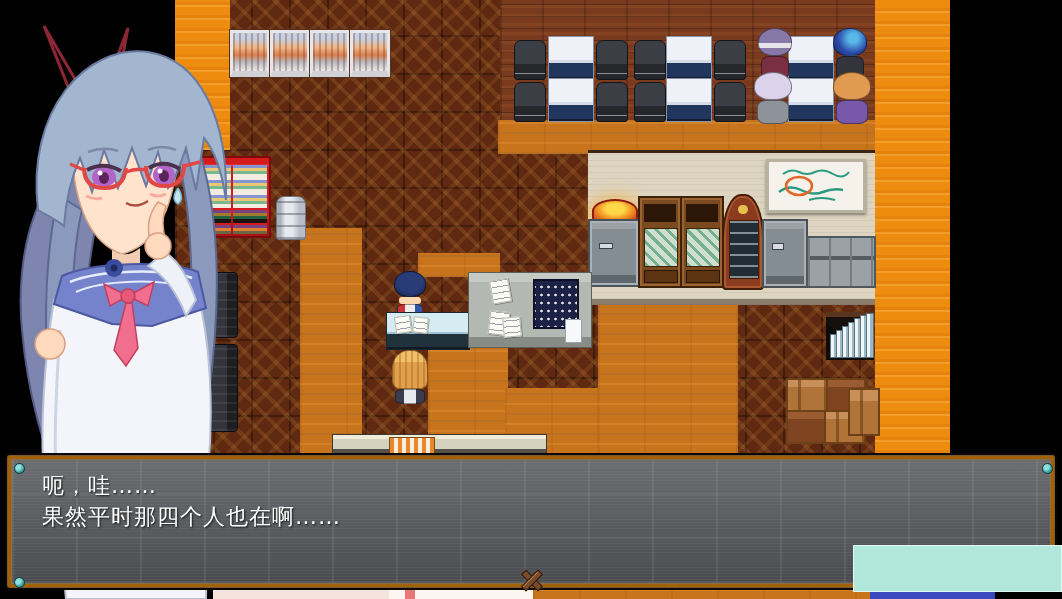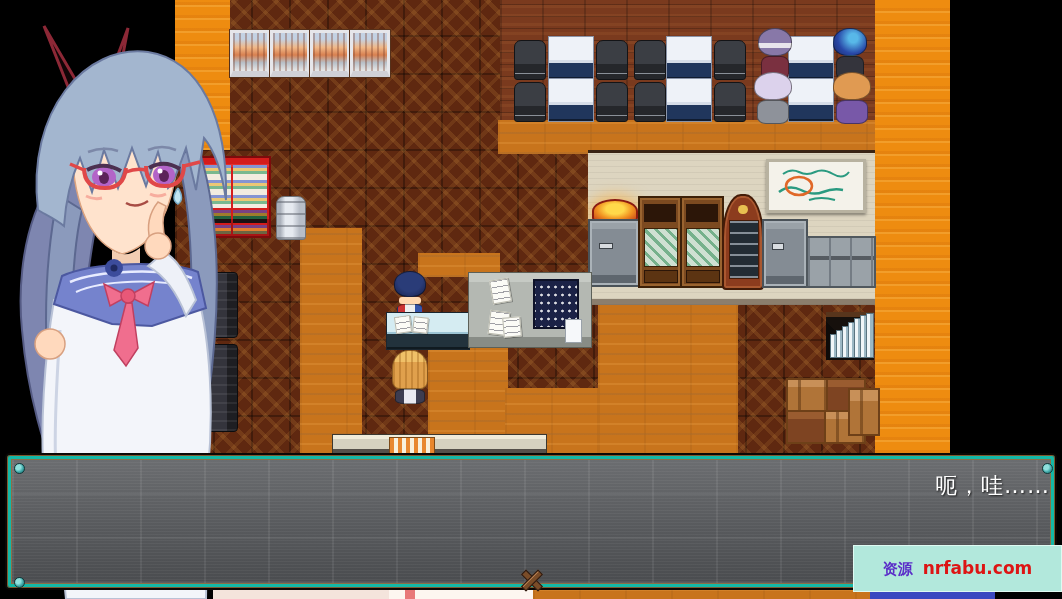--- a/index.html
+++ b/index.html
@@ -82,22 +82,22 @@
   .step{position:absolute;width:6px;background:linear-gradient(90deg,#f0f6f8 0 55%,#9cb8c4 55%);border:1px solid #5a7480;}
   .box{position:absolute;background:linear-gradient(180deg,#c89058 0 24%,#b07438 24%);border:2px solid #6e4018;
     background-image:repeating-linear-gradient(90deg, transparent 0 10px, rgba(90,50,15,.5) 10px 13px, transparent 13px 26px),
     linear-gradient(180deg,#c89058 0 24%,#b07438 24%);}
   .box.dark{background:linear-gradient(180deg,#9a5c30 0 24%,#7e4422 24%);}
   .ledge{background:linear-gradient(180deg,#f0ecda 0 25%,#d6d2c0 25% 80%,#55504a 80%);border:1px solid #3c382f;}
   .radiator{background:repeating-linear-gradient(90deg,#e8872e 0 4px,#f8f0dc 4px 8px);border:1px solid #7c4a18;}
 
   
   #dialog{left:5px;top:453px;width:1052px;height:137px;z-index:10;
-    background:#14b8a6;border:2px solid #0c0704;border-radius:5px;padding:4px;box-sizing:border-box;
-    box-shadow:inset 0 0 0 1px #7c5a30;text-align:right;}
+    background:#a16207;border:2px solid #0c0704;border-radius:5px;padding:4px;box-sizing:border-box;
+    box-shadow:inset 0 0 0 1px #7c5a30;}
   #dialog .inner{width:100%;height:100%;box-sizing:border-box;border:1px solid #8a7048;
     background-image:
       repeating-linear-gradient(0deg, rgba(255,255,255,.045) 0 1px, transparent 1px 3px),
       repeating-linear-gradient(90deg, rgba(255,255,255,.07) 0 2px, transparent 2px 64px),
       repeating-linear-gradient(0deg, rgba(255,255,255,.06) 0 2px, transparent 2px 44px),
       linear-gradient(180deg,#6b6d70 0%,#595b5e 50%,#4a4c4f 100%);
     padding:10px 0 0 30px;box-sizing:border-box;}
   .dlg-line{color:#fff;font-size:22px;line-height:31px;letter-spacing:1px;
     text-shadow:1px 1px 2px rgba(0,0,0,.8);}
   .screw{position:absolute;width:9px;height:9px;border-radius:50%;z-index:11;
@@ -318,33 +318,30 @@
       <circle cx="158" cy="246" r="13" fill="#ffd9bd" stroke="#d8a080" stroke-width="1.5"></circle>
       <circle cx="50" cy="344" r="15" fill="#ffd9bd" stroke="#d8a080" stroke-width="1.5"></circle>
       <path d="M46 470 L30 560 L100 572 L190 570 L210 556 L206 468 C150 486 96 484 46 470 Z" fill="#6c7ac6" stroke="#46529c" stroke-width="2"></path>
       <path d="M70 474 L62 566 M100 480 L98 572 M132 482 L134 572 M164 480 L170 568 M192 474 L198 562" stroke="#4d59a6" stroke-width="3" fill="none"></path>
     </g>
   </svg>
 
   <div id="dialog" class="abs">
     <div class="inner">
       <div class="dlg-line">呃，哇……</div>
+      <div class="dlg-line">果然平时那四个人也在啊……</div>
     </div>
   </div>
   <div class="screw" style="left:14px;top:463px;"></div>
   <div class="screw" style="left:1042px;top:463px;"></div>
   <div class="screw" style="left:14px;top:577px;"></div>
   <div class="screw" style="left:1042px;top:577px;"></div>
 
   <div id="cursor" class="abs">
     <div class="bar b1"></div>
     <div class="bar b2"></div>
   </div>
 
   <div id="watermark" class="abs">
-    <div class="wm-row">
-      <span class="wm-cn">资源</span>
-      <span class="wm-site2">nrfabu.com</span>
-    </div>
   </div>
   <div id="wm-bluebar" class="abs"></div>
 
 </div>
 
 </body></html>

